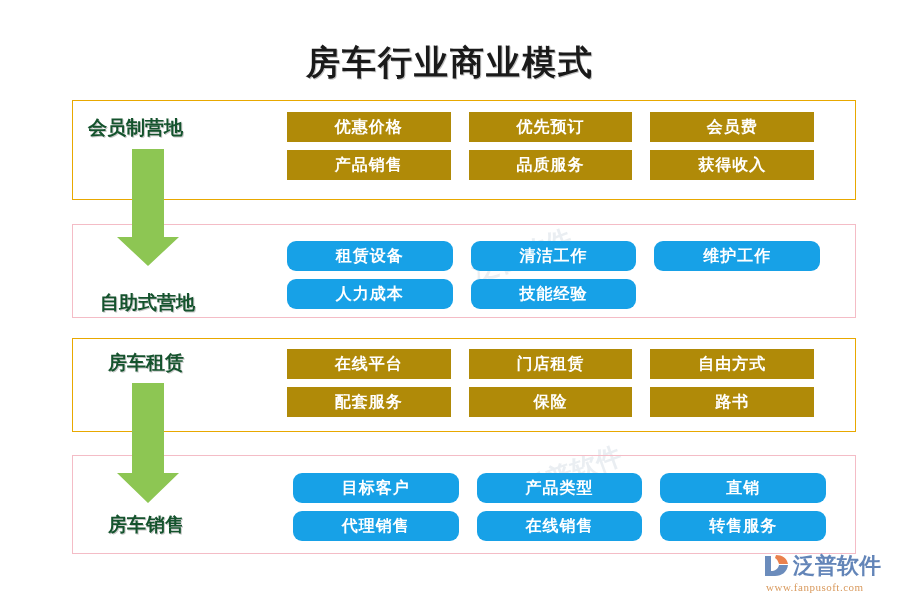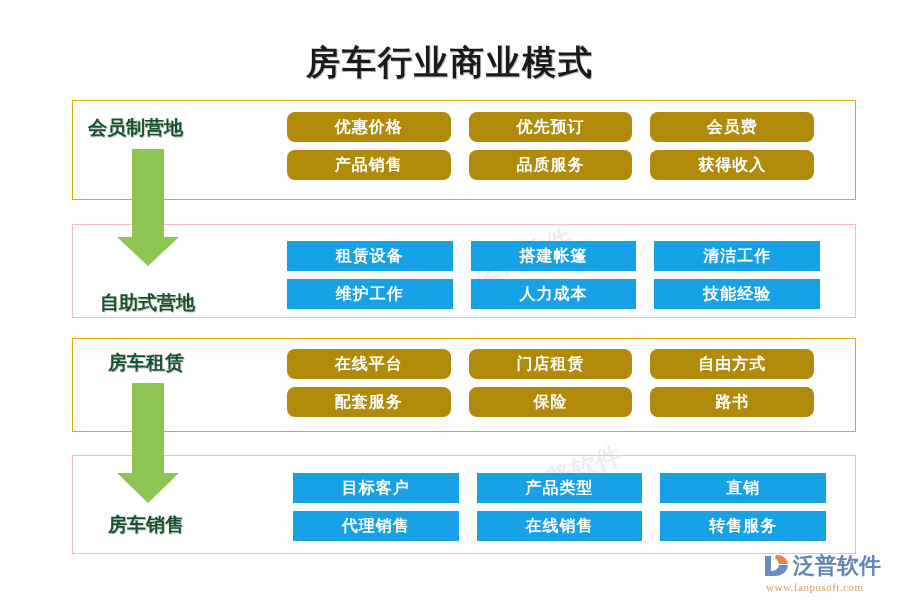--- a/index.html
+++ b/index.html
@@ -110,22 +110,22 @@
     line-height: 30px;
     text-align: center;
     color: #ffffff;
     font-size: 16px;
     font-weight: bold;
     letter-spacing: 1px;
     font-family: "Liberation Serif", "DejaVu Serif", serif;
     white-space: nowrap;
     overflow: hidden;
   }
-  .item.gold { background: #b08a08; border-radius: 8px; }
-  .item.blue { background: #17a1e7; }
+  .item.gold { background: #b08a08; }
+  .item.blue { background: #17a1e7; border-radius: 9px; }
 
   
   .logo {
     position: absolute;
     left: 762px;
     top: 552px;
     width: 134px;
     height: 42px;
   }
   .logo-row {
@@ -195,21 +195,20 @@
     <div class="item gold">优惠价格</div>
     <div class="item gold">优先预订</div>
     <div class="item gold">会员费</div>
     <div class="item gold">产品销售</div>
     <div class="item gold">品质服务</div>
     <div class="item gold">获得收入</div>
   </div>
 
   <div class="grid g2">
     <div class="item blue">租赁设备</div>
-    <div class="item blue">搭建帐篷</div>
     <div class="item blue">清洁工作</div>
     <div class="item blue">维护工作</div>
     <div class="item blue">人力成本</div>
     <div class="item blue">技能经验</div>
   </div>
 
   <div class="grid g3">
     <div class="item gold">在线平台</div>
     <div class="item gold">门店租赁</div>
     <div class="item gold">自由方式</div>

